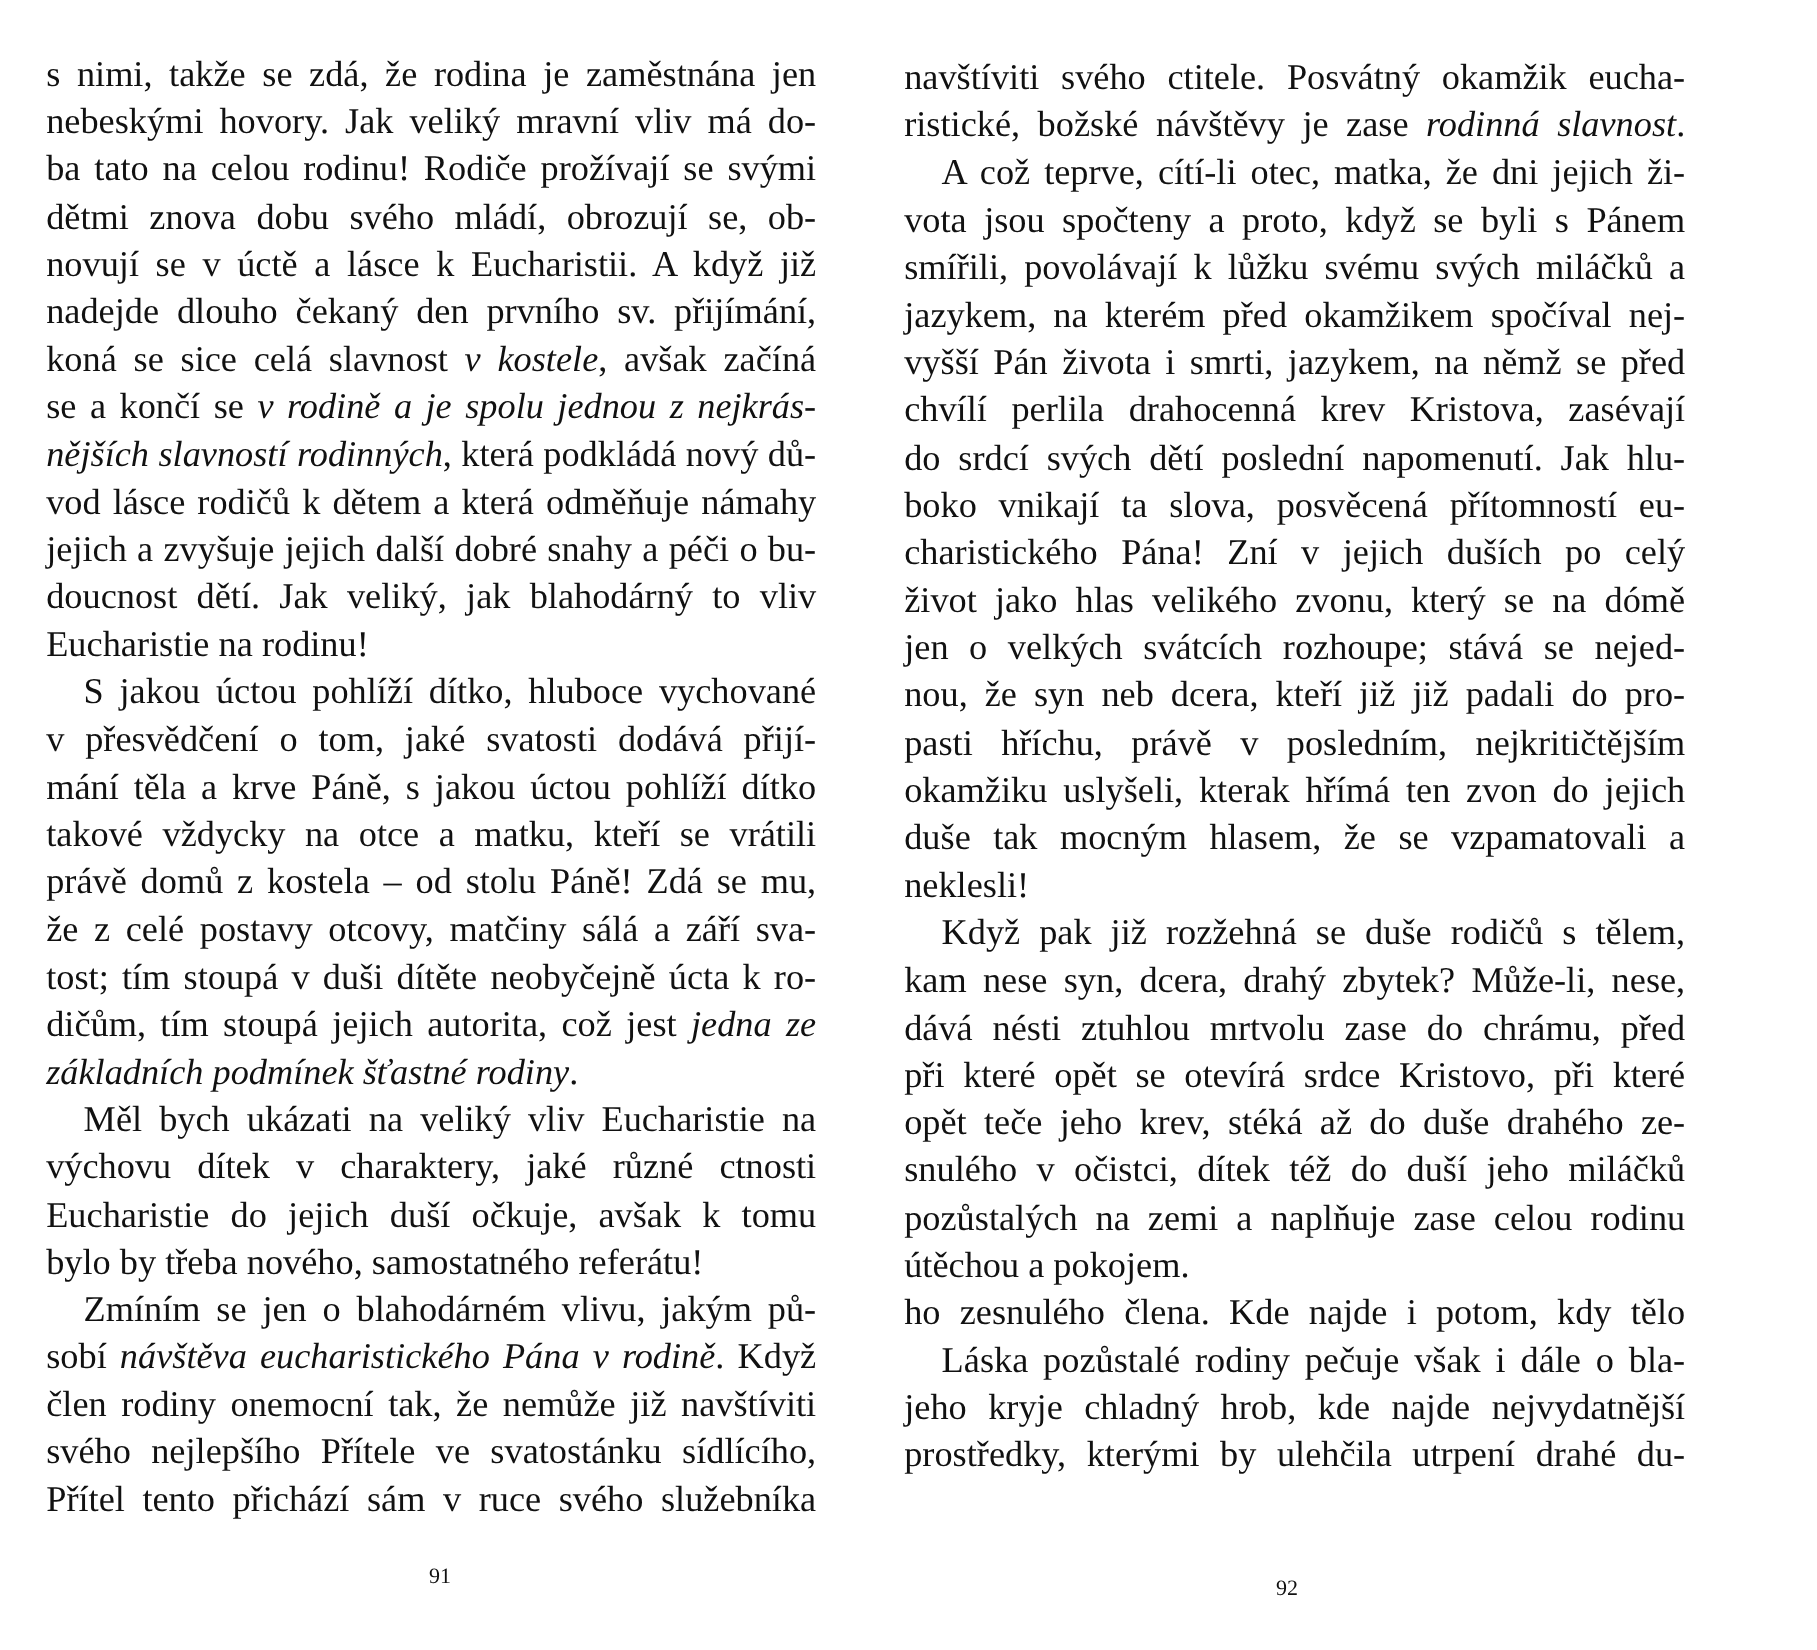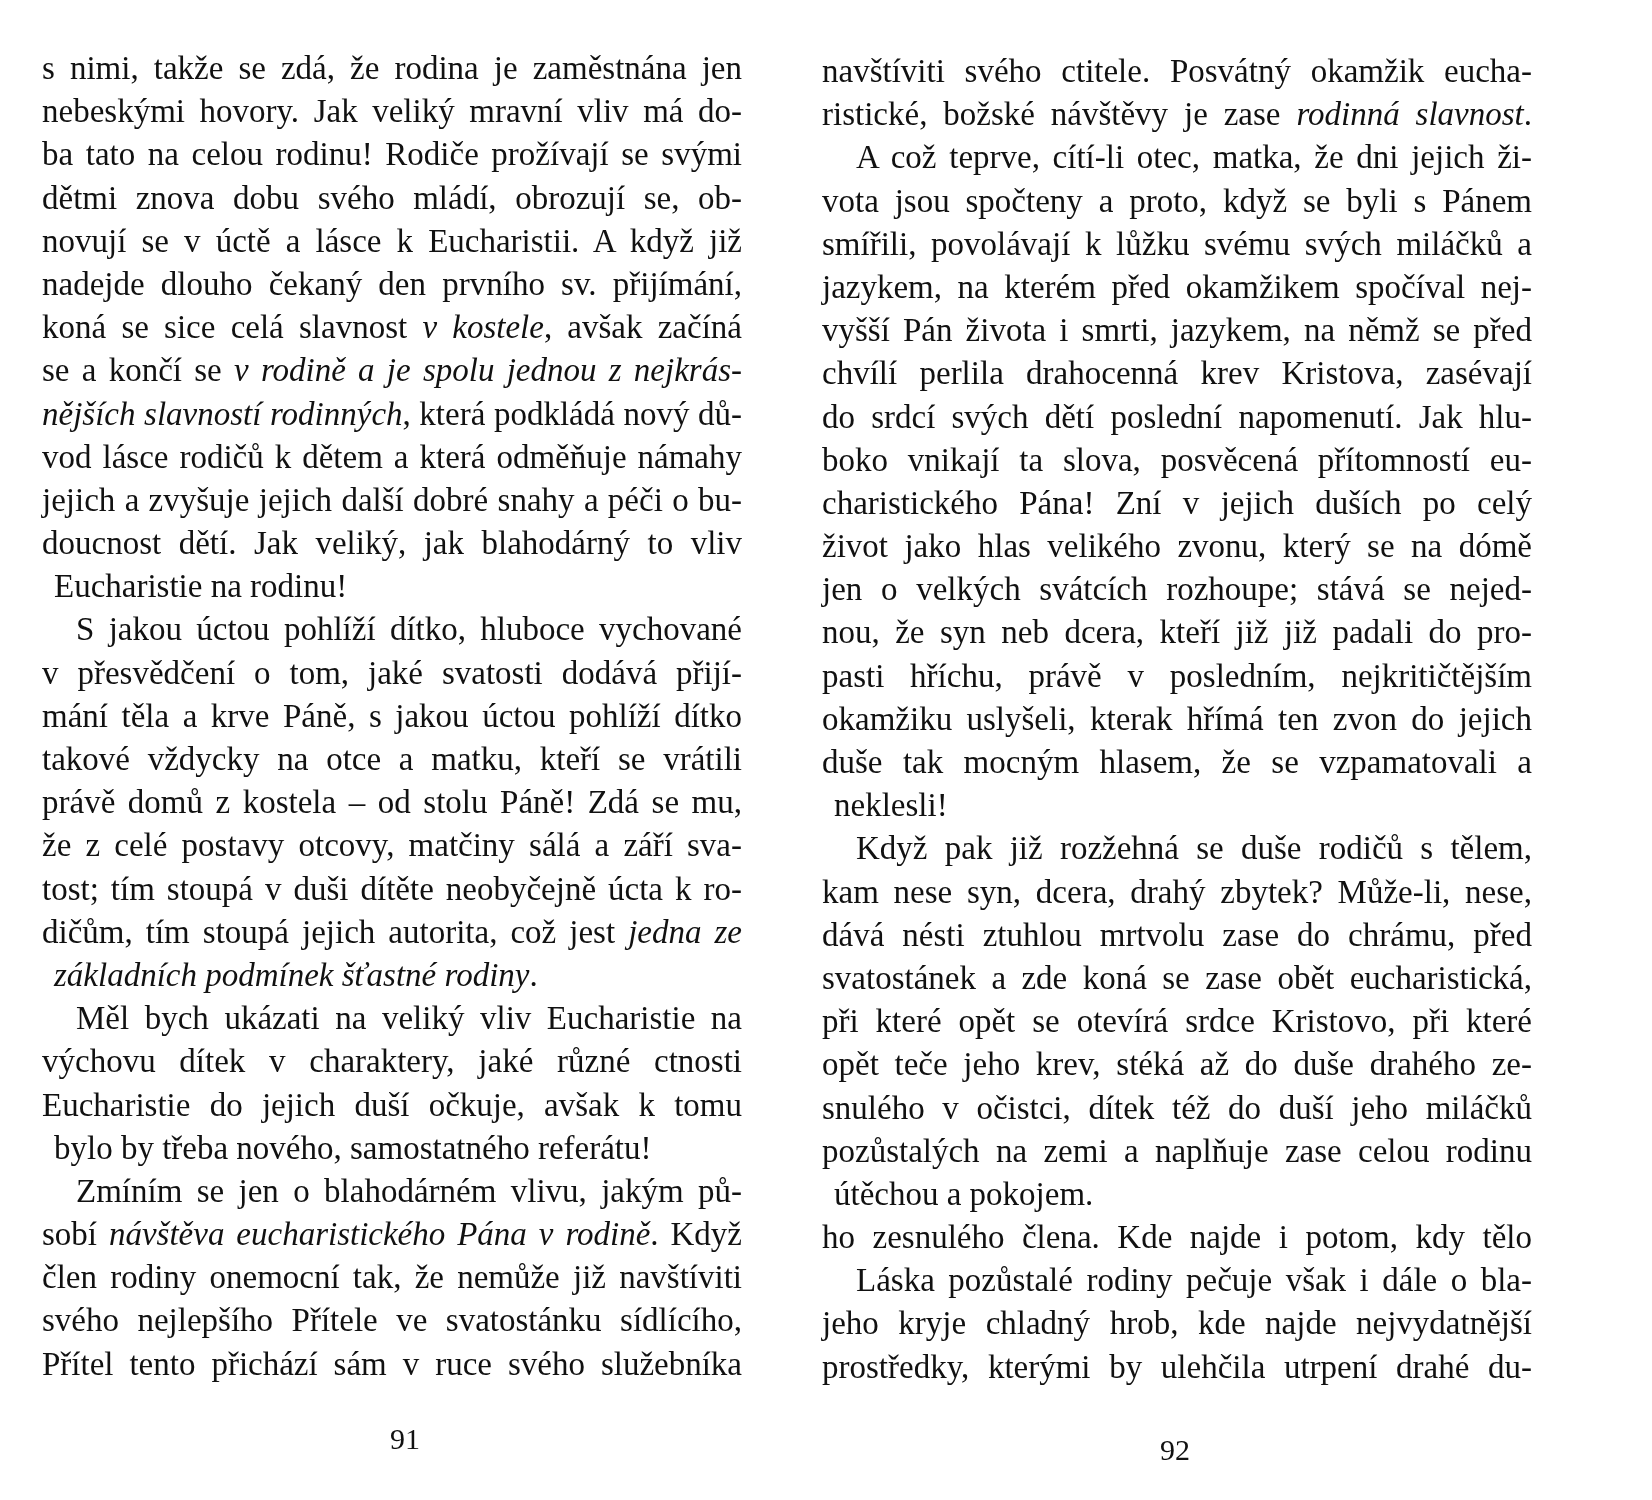--- a/index.html
+++ b/index.html
@@ -11,22 +11,22 @@
   .column { position:absolute; }
   .page-left .column { left:42px; width:700px; top:47px; }
   .page-right .column { left:22px; width:710px; top:50px; }
   .line { display:block; height:43.2px; line-height:43.2px; font-size:33px;
           text-align:justify; text-align-last:justify; white-space:nowrap;
           overflow:visible; }
   .line.last { text-align-last:left; }
   .line.indent { padding-left:34px; }
   .line span.it { font-style:italic; }
   .line-inner { display:block; width:100%; white-space:normal; text-align:justify; text-align-last:justify; }
-  .line.last .line-inner { text-align-last:left;margin-left:12px; }
-  .pagenum { position:absolute; font-size:30px; }
+  .line.last .line-inner { text-align-last:left; }
+  .pagenum { position:absolute; font-size:20px; }
   .page-left .pagenum { left:390px; top:1422px; }
   .page-right .pagenum { left:360px; top:1433px; }
 </style>
 </head>
 <body>
 
 <div class="page page-left">
   <div class="column">
       <div class="line">
         <span class="line-inner"><span>s nimi, takže se zdá, že rodina je zaměstnána jen</span></span>
@@ -184,23 +184,20 @@
       <div class="line indent">
         <span class="line-inner"><span>Když pak již rozžehná se duše rodičů s tělem,</span></span>
       </div>
       <div class="line">
         <span class="line-inner"><span>kam nese syn, dcera, drahý zbytek? Může-li, nese,</span></span>
       </div>
       <div class="line">
         <span class="line-inner"><span>dává nésti ztuhlou mrtvolu zase do chrámu, před</span></span>
       </div>
       <div class="line">
-        <span class="line-inner"><span>svatostánek a zde koná se zase obět eucharistická,</span></span>
-      </div>
-      <div class="line">
         <span class="line-inner"><span>při které opět se otevírá srdce Kristovo, při které</span></span>
       </div>
       <div class="line">
         <span class="line-inner"><span>opět teče jeho krev, stéká až do duše drahého ze-</span></span>
       </div>
       <div class="line">
         <span class="line-inner"><span>snulého v očistci, dítek též do duší jeho miláčků</span></span>
       </div>
       <div class="line">
         <span class="line-inner"><span>pozůstalých na zemi a naplňuje zase celou rodinu</span></span>

